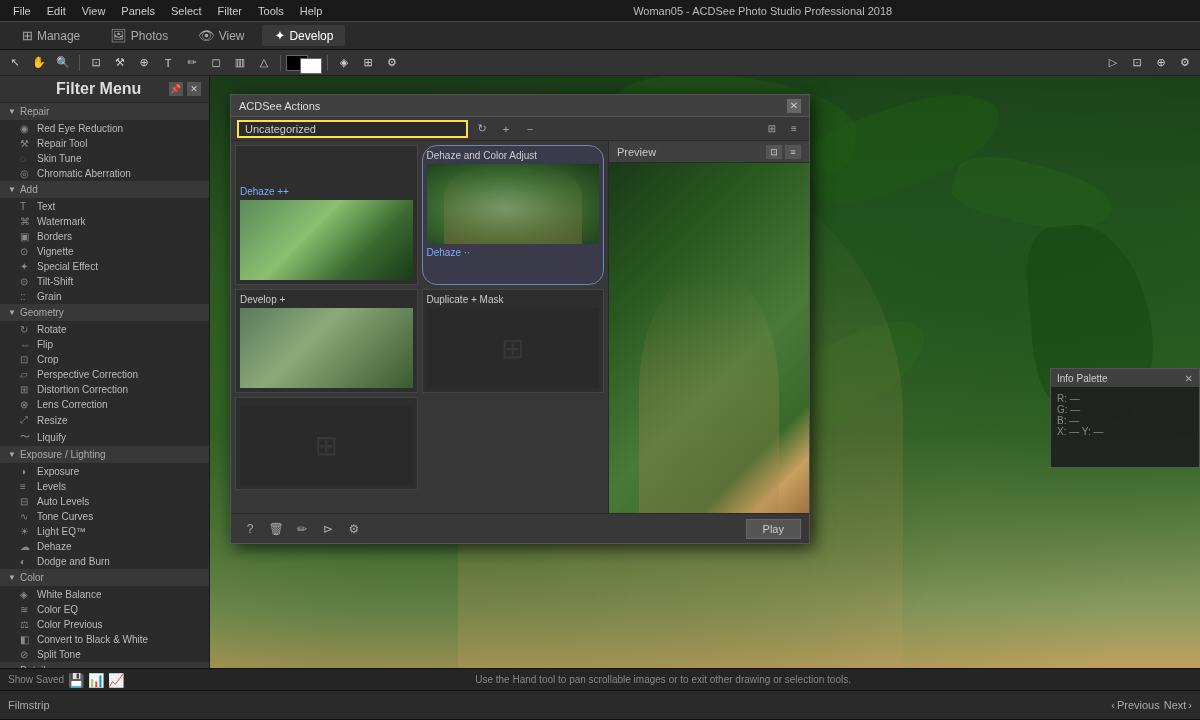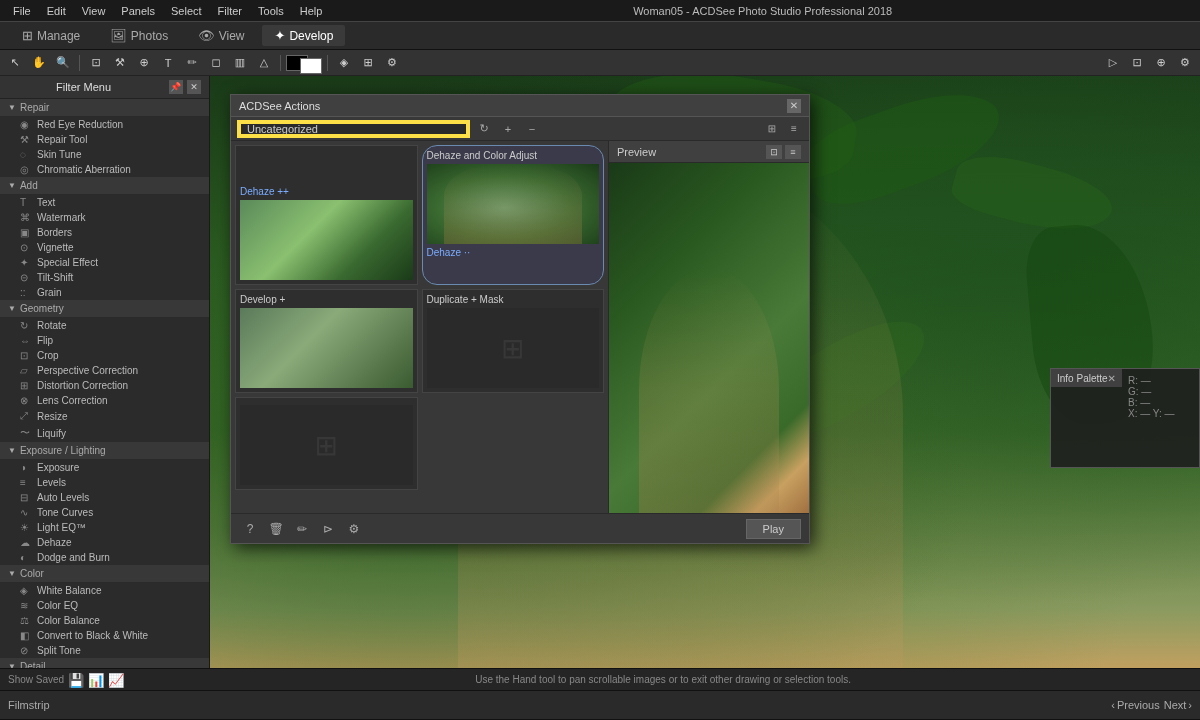--- a/index.html
+++ b/index.html
@@ -99,21 +99,21 @@
       flex-shrink: 0;
     }
     .panel-header {
       display: flex;
       align-items: center;
       justify-content: space-between;
       padding: 4px 8px;
       background: #333;
       border-bottom: 1px solid #222;
     }
-    .panel-title { font-size: 11px; color: #ddd; font-weight: normal; padding-left: 48px; }
+    .panel-title { font-size: 16px; color: #ddd; font-weight: bold; padding-left: 48px; }
     .panel-controls { display: flex; gap: 4px; }
     .panel-control-btn {
       width: 14px;
       height: 14px;
       background: #555;
       border: none;
       color: #ccc;
       cursor: pointer;
       font-size: 9px;
       display: flex;
@@ -252,21 +252,21 @@
       cursor: pointer;
       font-size: 11px;
       display: flex;
       align-items: center;
       justify-content: center;
     }
     .dialog-category-input {
       flex: 1;
       height: 18px;
       background: #2a2a2a;
-      border: 4px solid #fde047;
+      border: 2px solid #fde047;
       color: #ccc;
       padding: 0 6px;
       font-size: 11px;
     }
     .dialog-layout-btn {
       width: 18px;
       height: 18px;
       background: transparent;
       border: none;
       color: #aaa;
@@ -403,20 +403,21 @@
     .info-palette {
       position: absolute;
       right: 0;
       bottom: 200px;
       width: 150px;
       height: 100px;
       background: rgba(30,30,30,0.9);
       border: 1px solid #555;
       z-index: 150;
       display: flex;
+      flex-direction: column;
     }
     .info-palette-title {
       height: 18px;
       background: #404040;
       display: flex;
       align-items: center;
       justify-content: space-between;
       padding: 0 6px;
       font-size: 10px;
       color: #ccc;
@@ -643,21 +644,21 @@
     <div class="filter-item">
       <span class="icon">◈</span>
       <span>White Balance</span>
     </div>
     <div class="filter-item">
       <span class="icon">≋</span>
       <span>Color EQ</span>
     </div>
     <div class="filter-item">
       <span class="icon">⚖</span>
-      <span>Color Balance</span>
+      <span>Color Previous</span>
     </div>
     <div class="filter-item">
       <span class="icon">◧</span>
       <span>Convert to Black &amp; White</span>
     </div>
     <div class="filter-item">
       <span class="icon">⊘</span>
       <span>Split Tone</span>
     </div>
 

